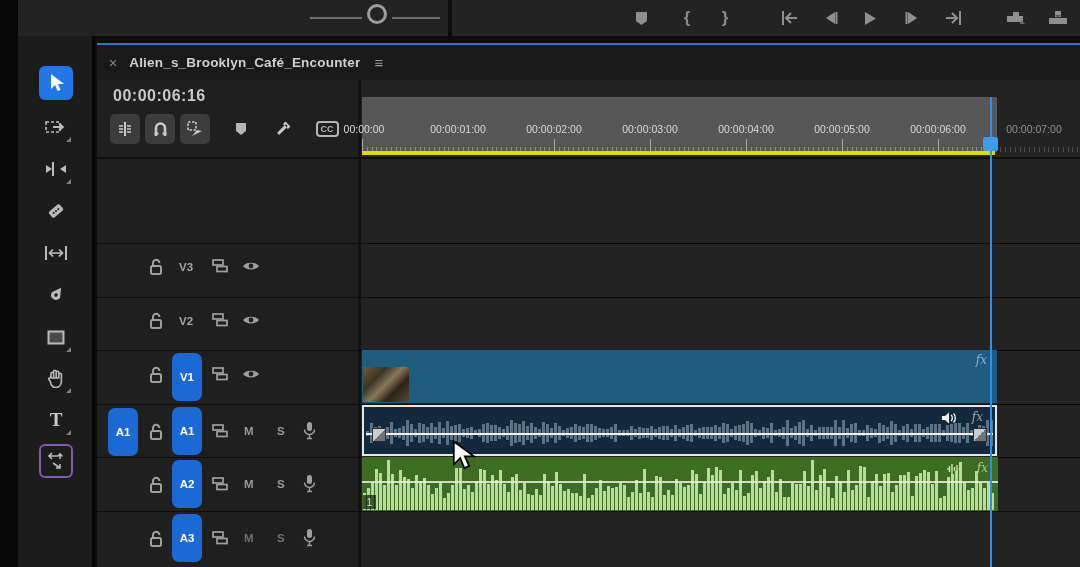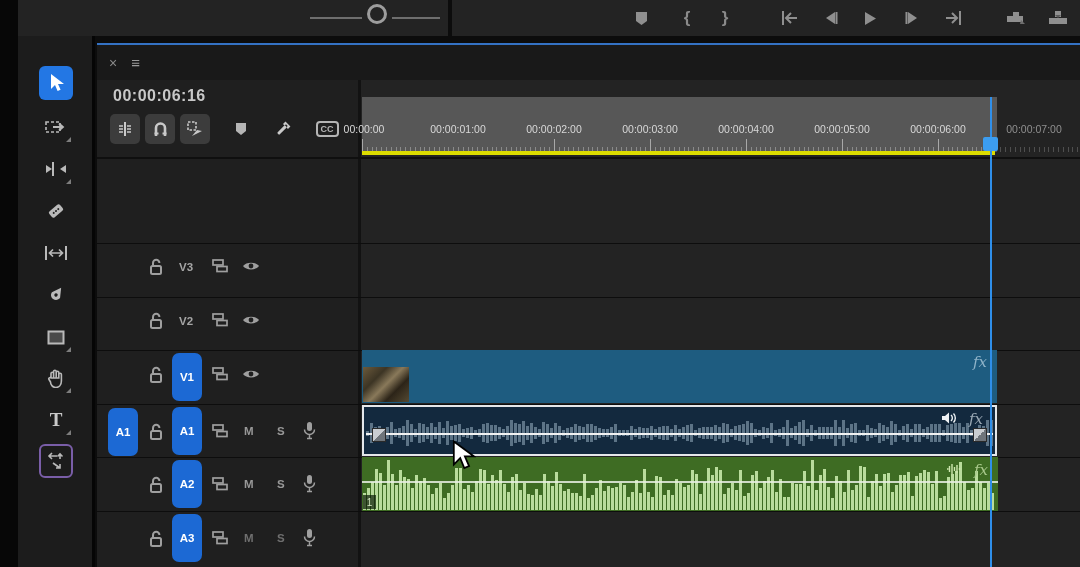--- a/index.html
+++ b/index.html
@@ -49,21 +49,21 @@
   
   .tname{position:absolute;font-size:11.5px;font-weight:bold;color:#a5a5a5;}
   .tbtn-blue{position:absolute;width:30px;height:48px;background:#1c69d4;border-radius:7px;color:#fff;
              font-size:11.5px;font-weight:bold;display:flex;align-items:center;justify-content:center;}
   .hicon{position:absolute;color:#9f9f9f;display:flex;align-items:center;justify-content:center;}
   .msbtn{position:absolute;font-size:11.5px;font-weight:bold;color:#989898;}
   .dim{color:#6f6f6f;}
   
   #vclip{left:362px;top:350px;width:635px;height:53px;background:#1e5c80;}
   #vclip .label{position:absolute;left:8px;top:3px;font-size:11px;color:#eef3f6;white-space:nowrap;}
-  .fx{position:absolute;font-family:"DejaVu Serif",serif;font-style:italic;font-size:15px;}
+  .fx{position:absolute;font-family:"DejaVu Serif",serif;font-style:italic;font-size:12px;}
   #vthumb{position:absolute;left:1px;top:17px;width:46px;height:35px;
           background:linear-gradient(135deg,#6b5a3c 0%,#3c3424 30%,#89795a 50%,#2c2418 70%,#554a32 100%);}
   #aclip1{left:362px;top:405px;width:635px;height:51px;background:#13293e;border:2px solid #e4e7ea;box-sizing:border-box;}
   #wave1{position:absolute;left:2px;top:0;width:627px;height:47px;overflow:hidden;}
   #wave1 div{position:absolute;background:#5c7386;width:3px;}
   #vol1{position:absolute;left:2px;top:26px;width:627px;height:2px;background:#f2f2f2;}
   .volhandle{position:absolute;width:12px;height:12px;background:linear-gradient(135deg,#c9cdd1 50%,#6f757b 50%);border:1px solid #2a2a2a;}
   #aclip2{left:362px;top:457px;width:636px;height:54px;background:#3e6c23;}
   #wave2{position:absolute;left:1px;top:0;width:633px;height:53px;overflow:hidden;}
   #wave2 div{position:absolute;bottom:0;background:#b9dc9c;width:3px;}
@@ -208,20 +208,21 @@
     </div>
   </div>
 
   <div class="abs" id="tlpanel"></div>
   <div class="abs" id="hdrbg"></div>
   <div class="abs" id="contentbg"></div>
   <div class="abs" id="vsplit"></div>
 
   <div class="abs" id="tabbar">
     <span class="close">×</span>
+    <span class="title">Alien_s_Brooklyn_Café_Encounter</span>
     <span class="menu">≡</span>
   </div>
 
   <div class="abs" id="timecode">00:00:06:16</div>
 
   <div class="tbtn on" style="left:110px;">
     <svg width="16" height="16" viewBox="0 0 16 16">
         <path d="M8 1v14" stroke="#c9c9c9" stroke-width="2"></path>
         <path d="M2 5h4M2 8h4M2 11h4M10 5h4M10 8h4M10 11h4" stroke="#c9c9c9" stroke-width="1.6"></path>
       </svg>

